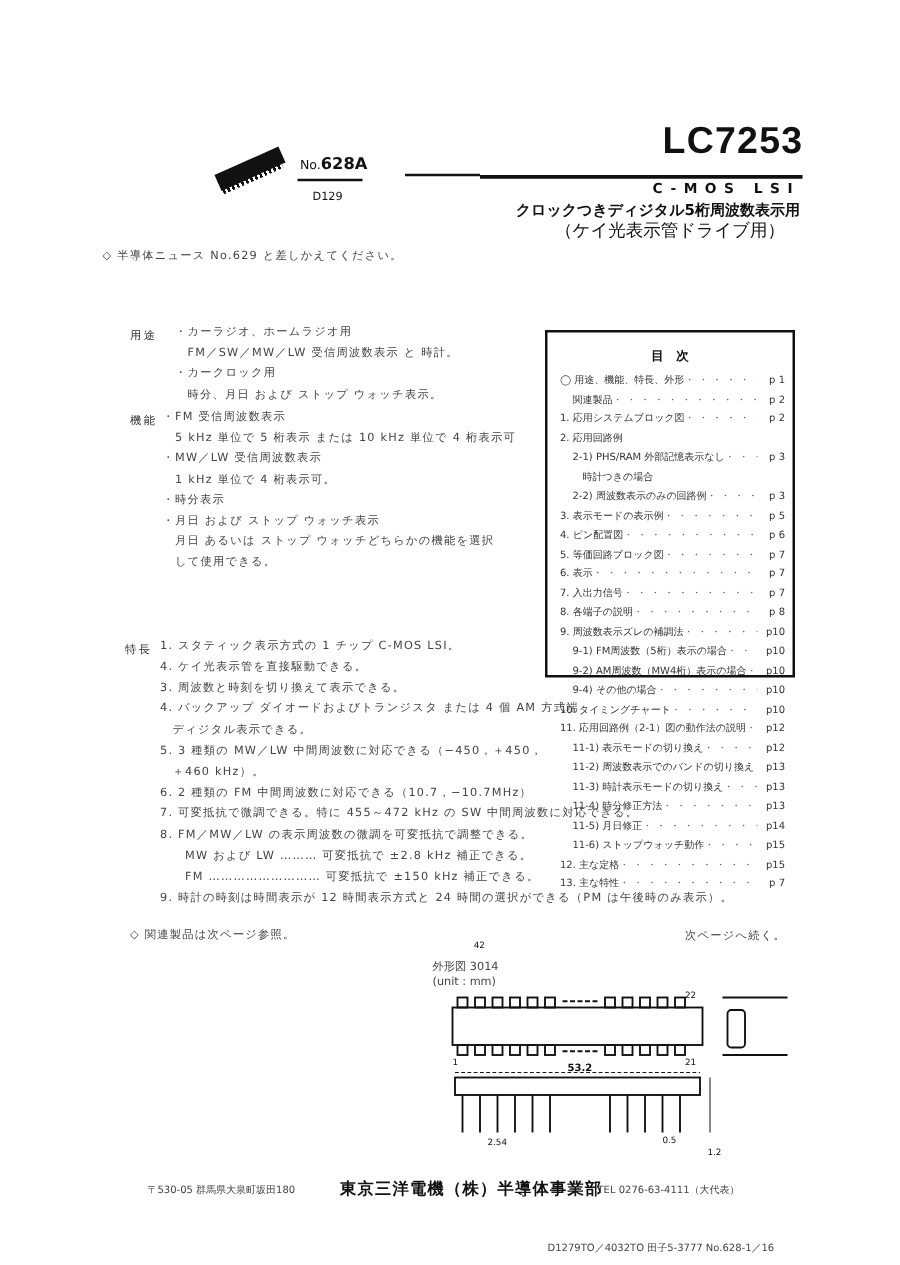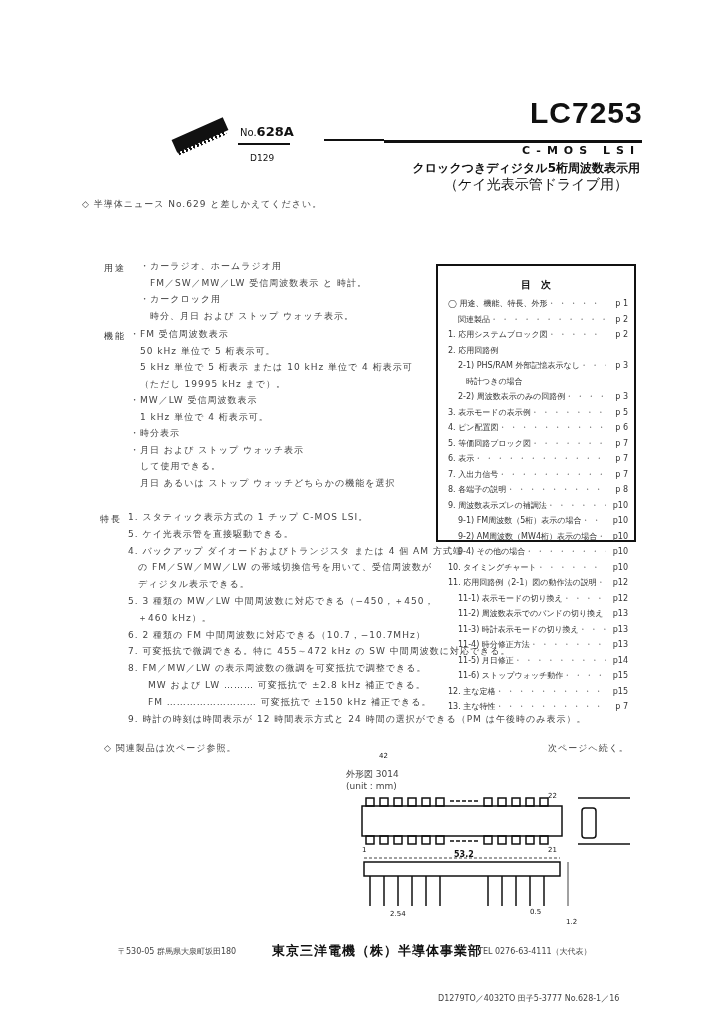--- a/index.html
+++ b/index.html
@@ -64,37 +64,35 @@
 <div class="abs sec" style="left:140px;top:258px;">
   <div>・カーラジオ、ホームラジオ用</div>
   <div>　FM／SW／MW／LW 受信周波数表示 と 時計。</div>
   <div>・カークロック用</div>
   <div>　時分、月日 および ストップ ウォッチ表示。</div>
 </div>
 
 <div class="abs sec-label" style="left:104px;top:330px;">機能</div>
 <div class="abs sec" style="left:130px;top:326px;">
   <div>・FM 受信周波数表示</div>
-  <div>　50 kHz 単位で 5 桁表示可。</div>
   <div>　5 kHz 単位で 5 桁表示 または 10 kHz 単位で 4 桁表示可</div>
-  <div>　（ただし 19995 kHz まで）。</div>
   <div>・MW／LW 受信周波数表示</div>
   <div>　1 kHz 単位で 4 桁表示可。</div>
   <div>・時分表示</div>
   <div>・月日 および ストップ ウォッチ表示</div>
+  <div>　月日 あるいは ストップ ウォッチどちらかの機能を選択</div>
   <div>　して使用できる。</div>
-  <div>　月日 あるいは ストップ ウォッチどちらかの機能を選択</div>
 </div>
 
 <div class="abs sec-label" style="left:100px;top:513px;">特長</div>
 <div class="abs sec" style="left:128px;top:509px;line-height:16.8px;">
   <div>1. スタティック表示方式の 1 チップ C-MOS LSI。</div>
-  <div>5. ケイ光表示管を直接駆動できる。</div>
+  <div>4. ケイ光表示管を直接駆動できる。</div>
+  <div>3. 周波数と時刻を切り換えて表示できる。</div>
   <div>4. バックアップ ダイオードおよびトランジスタ または 4 個 AM 方式端</div>
-  <div>　の FM／SW／MW／LW の帯域切換信号を用いて、受信周波数が</div>
   <div>　ディジタル表示できる。</div>
   <div>5. 3 種類の MW／LW 中間周波数に対応できる（−450，＋450，</div>
   <div>　＋460 kHz）。</div>
   <div>6. 2 種類の FM 中間周波数に対応できる（10.7，−10.7MHz）</div>
   <div>7. 可変抵抗で微調できる。特に 455～472 kHz の SW 中間周波数に対応できる。</div>
   <div>8. FM／MW／LW の表示周波数の微調を可変抵抗で調整できる。</div>
   <div>　　MW および LW ……… 可変抵抗で ±2.8 kHz 補正できる。</div>
   <div>　　FM ……………………… 可変抵抗で ±150 kHz 補正できる。</div>
   <div>9. 時計の時刻は時間表示が 12 時間表示方式と 24 時間の選択ができる（PM は午後時のみ表示）。</div>
 </div>

